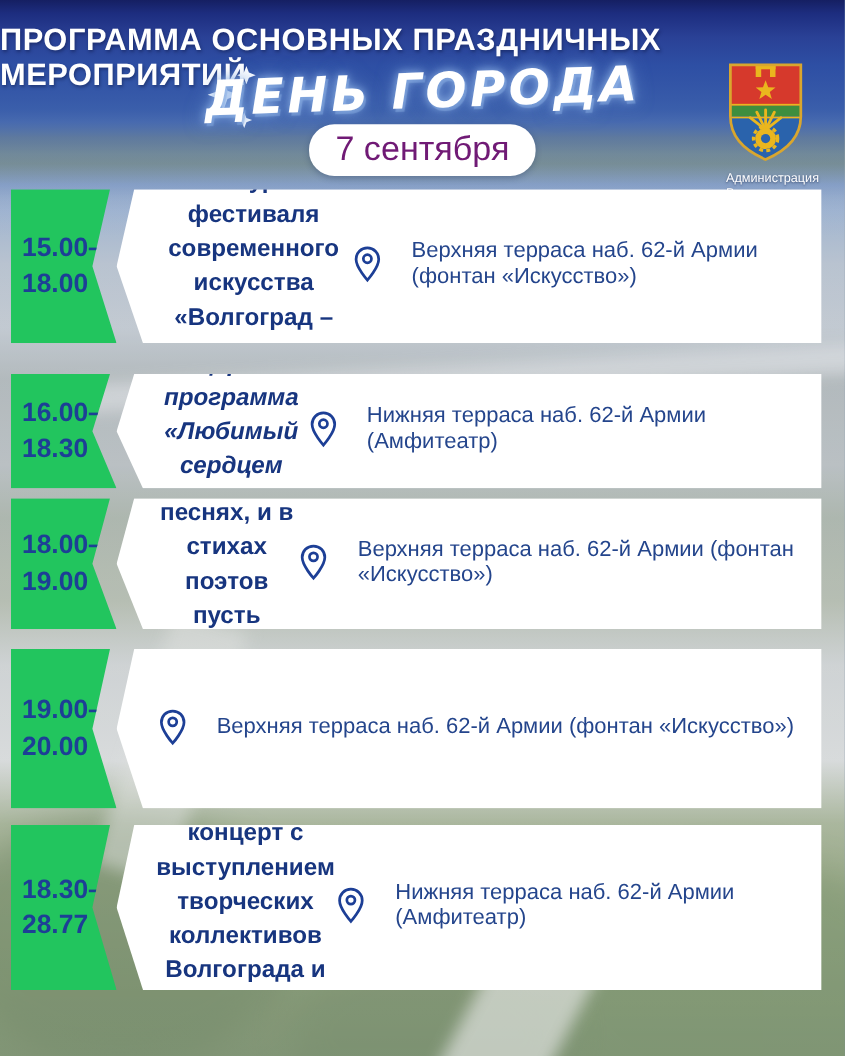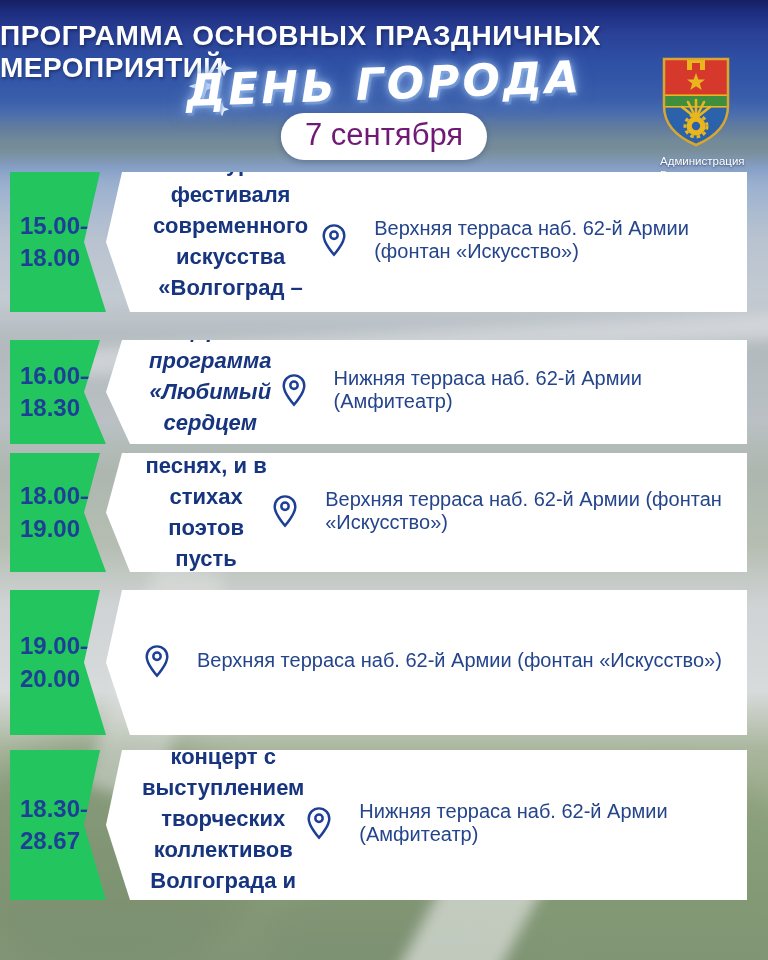--- a/index.html
+++ b/index.html
@@ -233,21 +233,21 @@
           <circle cx="12" cy="10.6" r="3.4" fill="none" stroke="#1d3f96" stroke-width="2.3"></circle>
         </svg>
         <span>Верхняя терраса наб. 62-й Армии (фонтан «Искусство»)</span>
       </div>
     </div>
   </div>
 
   <div class="row r5">
     <div class="time-cell">
       <span>18.30–</span>
-      <span>28.67</span>
+      <span>28.77</span>
     </div>
     <div class="card">
       <div class="title-wrap">
           <div class="card-title mw540">Праздничный концерт с выступлением творческих коллективов Волгограда и российских исполнителей</div>
         </div>
       <div class="loc-row">
         <svg width="26" height="34" viewBox="0 0 24 30">
           <path d="M12 1.5 C6.6 1.5 2.5 5.7 2.5 11 C2.5 18 12 28.5 12 28.5 C12 28.5 21.5 18 21.5 11 C21.5 5.7 17.4 1.5 12 1.5 Z" fill="none" stroke="#1d3f96" stroke-width="2.3"></path>
           <circle cx="12" cy="10.6" r="3.4" fill="none" stroke="#1d3f96" stroke-width="2.3"></circle>
         </svg>

